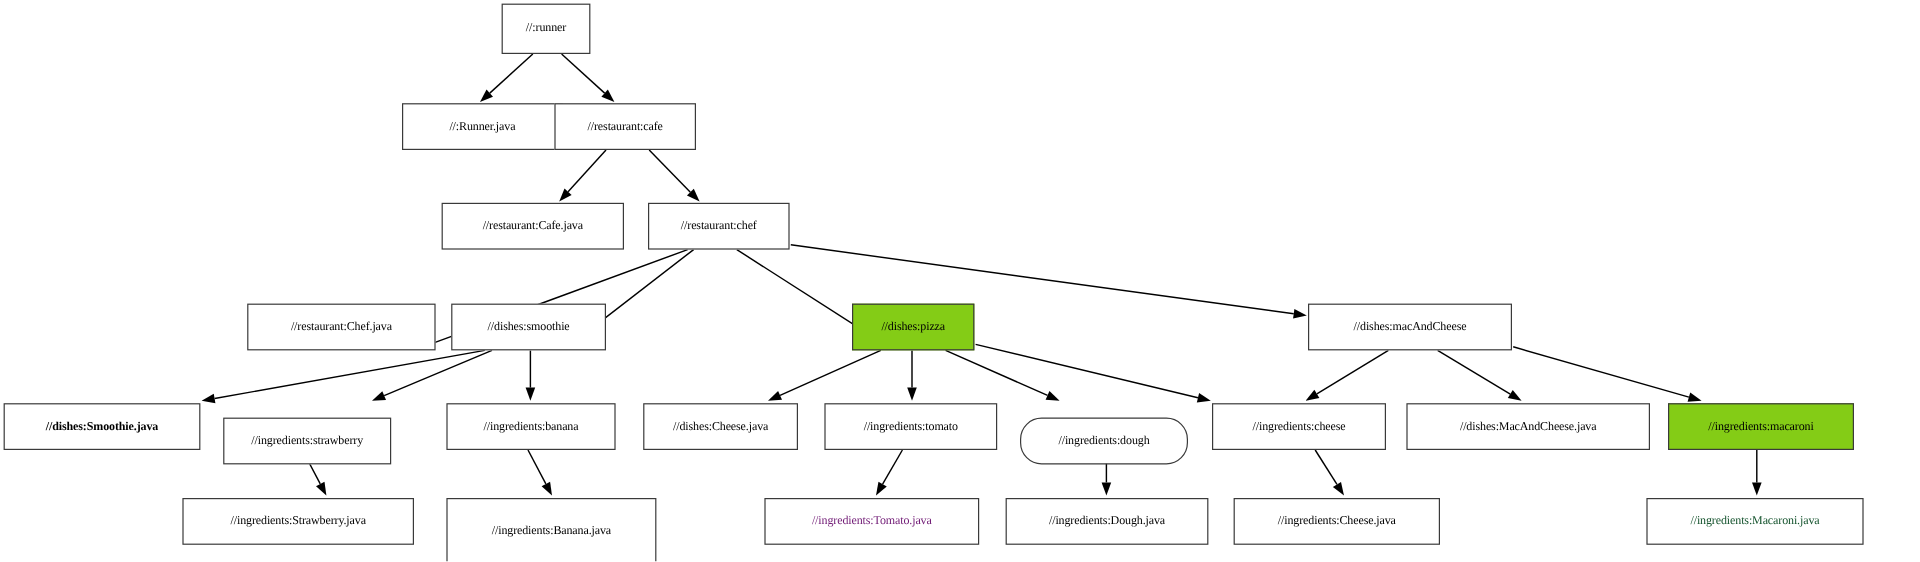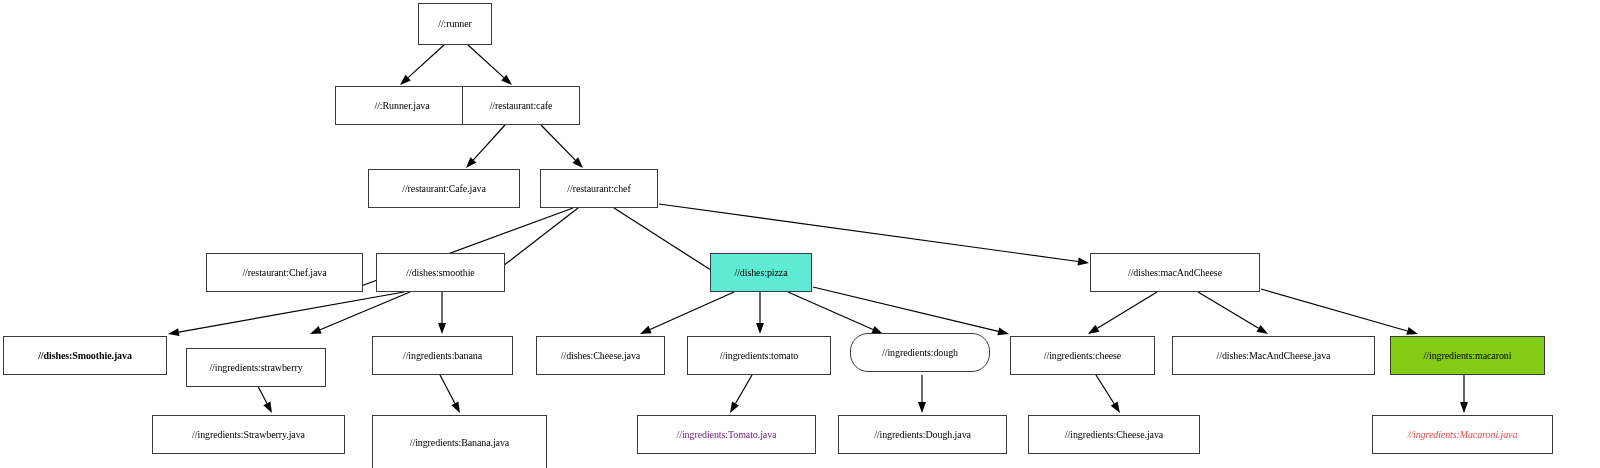--- a/index.html
+++ b/index.html
@@ -157,42 +157,42 @@
       </div>
       <div class="node" style="left: 540px; top: 169px; width: 118px; height: 39px; background: rgb(255, 255, 255); border-color: rgb(58, 58, 58);">
         <span class="node-label" style="color: rgb(0, 0, 0);">//restaurant:chef</span>
       </div>
       <div class="node" style="left: 206px; top: 253px; width: 157px; height: 39px; background: rgb(255, 255, 255); border-color: rgb(58, 58, 58);">
         <span class="node-label" style="color: rgb(0, 0, 0);">//restaurant:Chef.java</span>
       </div>
       <div class="node" style="left: 376px; top: 253px; width: 129px; height: 39px; background: rgb(255, 255, 255); border-color: rgb(58, 58, 58);">
         <span class="node-label" style="color: rgb(0, 0, 0);">//dishes:smoothie</span>
       </div>
-      <div class="node" style="left: 710px; top: 253px; width: 102px; height: 39px; background: #5eead4; border-color: rgb(58, 58, 58);">
+      <div class="node" style="left: 710px; top: 253px; width: 102px; height: 39px; background: #84cc16; border-color: rgb(58, 58, 58);">
         <span class="node-label" style="color: rgb(0, 0, 0);">//dishes:pizza</span>
       </div>
       <div class="node" style="left: 1090px; top: 253px; width: 170px; height: 39px; background: rgb(255, 255, 255); border-color: rgb(58, 58, 58);">
         <span class="node-label" style="color: rgb(0, 0, 0);">//dishes:macAndCheese</span>
       </div>
       <div class="node" style="left: 3px; top: 336px; width: 164px; height: 39px; background: rgb(255, 255, 255); border-color: rgb(58, 58, 58);">
         <span class="node-label" style="color: rgb(0, 0, 0); font-weight: bold;">//dishes:Smoothie.java</span>
       </div>
       <div class="node" style="left: 186px; top: 336px; width: 140px; height: 39px; background: rgb(255, 255, 255); border-color: rgb(58, 58, 58); margin-top: 12px;">
         <span class="node-label" style="color: rgb(0, 0, 0);">//ingredients:strawberry</span>
       </div>
       <div class="node" style="left: 372px; top: 336px; width: 141px; height: 39px; background: rgb(255, 255, 255); border-color: rgb(58, 58, 58);">
         <span class="node-label" style="color: rgb(0, 0, 0);">//ingredients:banana</span>
       </div>
       <div class="node" style="left: 536px; top: 336px; width: 129px; height: 39px; background: rgb(255, 255, 255); border-color: rgb(58, 58, 58);">
         <span class="node-label" style="color: rgb(0, 0, 0);">//dishes:Cheese.java</span>
       </div>
       <div class="node" style="left: 687px; top: 336px; width: 144px; height: 39px; background: rgb(255, 255, 255); border-color: rgb(58, 58, 58);">
         <span class="node-label" style="color: rgb(0, 0, 0);">//ingredients:tomato</span>
       </div>
-      <div class="node" style="left: 850px; top: 333px; width: 140px; height: 39px; background: rgb(255, 255, 255); border-color: rgb(58, 58, 58); border-radius: 18px;">
+      <div class="node" style="left: 850px; top: 348px; width: 140px; height: 39px; background: rgb(255, 255, 255); border-color: rgb(58, 58, 58); border-radius: 18px;">
         <span class="node-label" style="color: rgb(0, 0, 0);">//ingredients:dough</span>
       </div>
       <div class="node" style="left: 1010px; top: 336px; width: 145px; height: 39px; background: rgb(255, 255, 255); border-color: rgb(58, 58, 58);">
         <span class="node-label" style="color: rgb(0, 0, 0);">//ingredients:cheese</span>
       </div>
       <div class="node" style="left: 1172px; top: 336px; width: 203px; height: 39px; background: rgb(255, 255, 255); border-color: rgb(58, 58, 58);">
         <span class="node-label" style="color: rgb(0, 0, 0);">//dishes:MacAndCheese.java</span>
       </div>
       <div class="node" style="left: 1390px; top: 336px; width: 155px; height: 39px; background: #84cc16; border-color: rgb(58, 58, 58);">
         <span class="node-label" style="color: rgb(0, 0, 0);">//ingredients:macaroni</span>
@@ -206,16 +206,16 @@
       <div class="node" style="left: 637px; top: 415px; width: 179px; height: 39px; background: rgb(255, 255, 255); border-color: rgb(58, 58, 58);">
         <span class="node-label" style="color: #701a75; text-align: center;">//ingredients:Tomato.java</span>
       </div>
       <div class="node" style="left: 838px; top: 415px; width: 169px; height: 39px; background: rgb(255, 255, 255); border-color: rgb(58, 58, 58);">
         <span class="node-label" style="color: rgb(0, 0, 0);">//ingredients:Dough.java</span>
       </div>
       <div class="node" style="left: 1028px; top: 415px; width: 172px; height: 39px; background: rgb(255, 255, 255); border-color: rgb(58, 58, 58);">
         <span class="node-label" style="color: rgb(0, 0, 0);">//ingredients:Cheese.java</span>
       </div>
       <div class="node" style="left: 1372px; top: 415px; width: 181px; height: 39px; background: rgb(255, 255, 255); border-color: rgb(58, 58, 58);">
-        <span class="node-label" style="color: #ef4444; font-style: italic;">//ingredients:Macaroni.java</span>
+        <span class="node-label" style="color: #14532d;">//ingredients:Macaroni.java</span>
       </div>
     </div>
 </div>
 
 </body></html>

